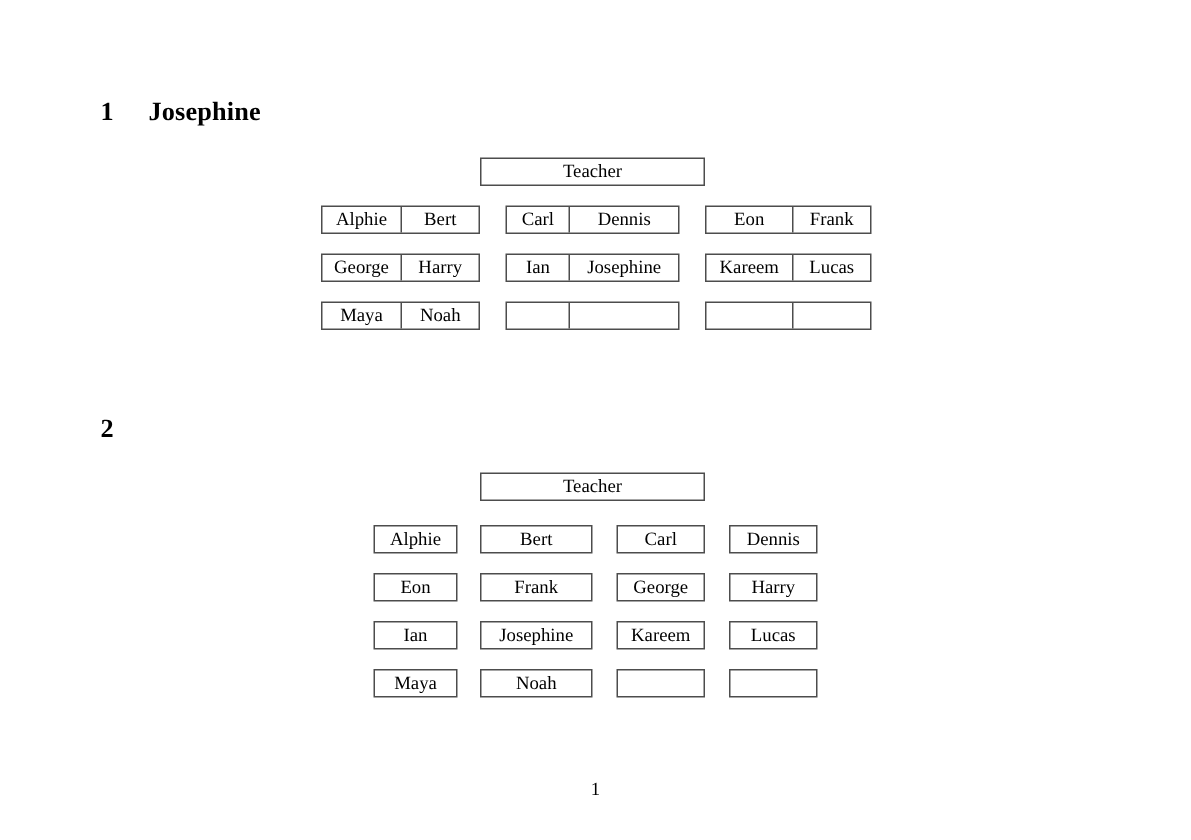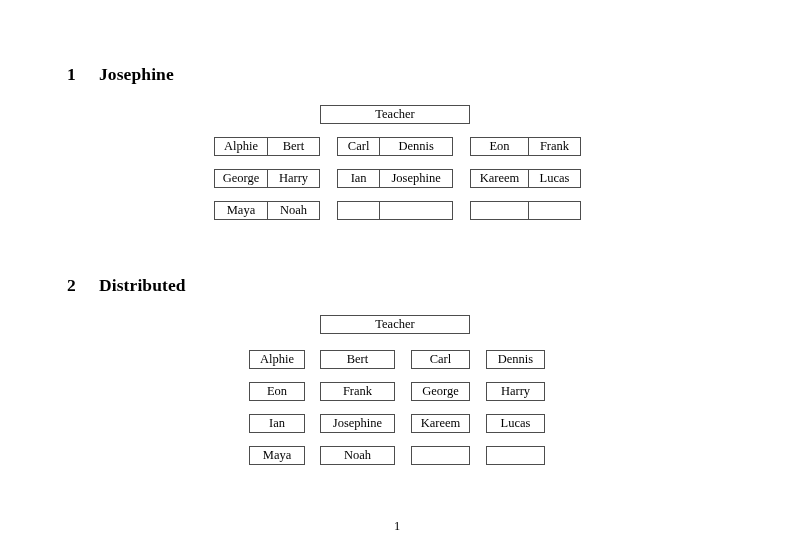--- a/index.html
+++ b/index.html
@@ -187,21 +187,20 @@
       <div class="cellbox c-g3">
         <div class="cell"></div>
         <div class="cell"></div>
       </div>
     </div>
 
   </div>
 
   <div class="section-heading" id="heading-distributed">
     <span class="sec-num">2</span>
-    <span class="sec-title">Distributed</span>
   </div>
 
   <div class="diagram" id="diagram-distributed">
 
     <div class="row" style="top:0px;">
       <div class="cellbox d-teacher">
         <div class="cell">Teacher</div>
       </div>
     </div>
 

